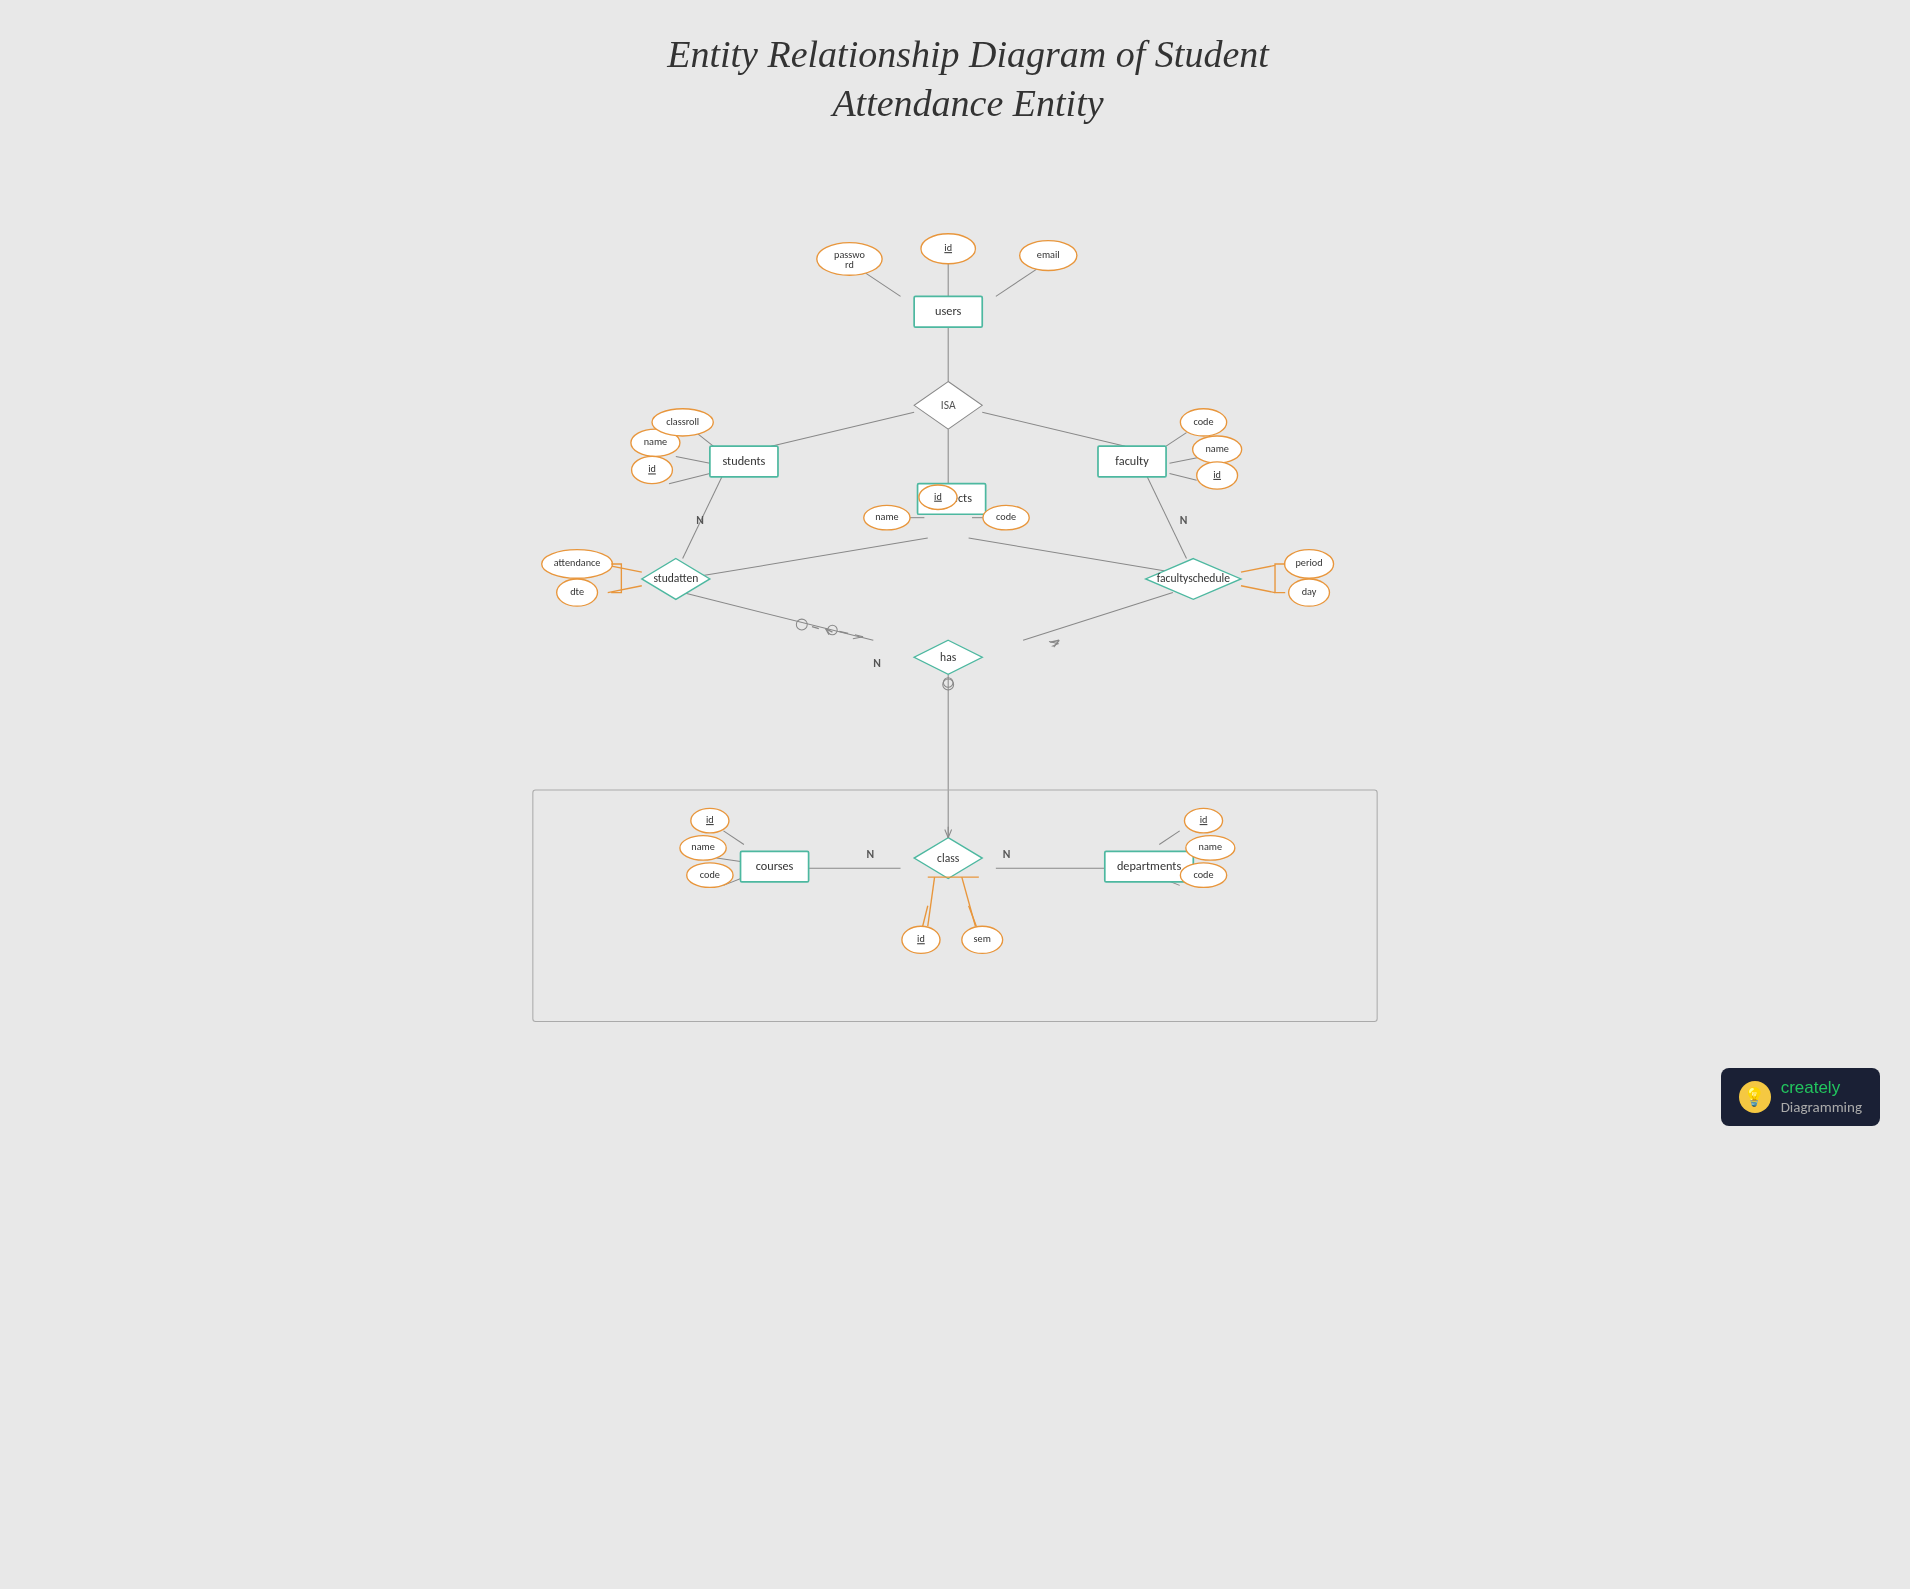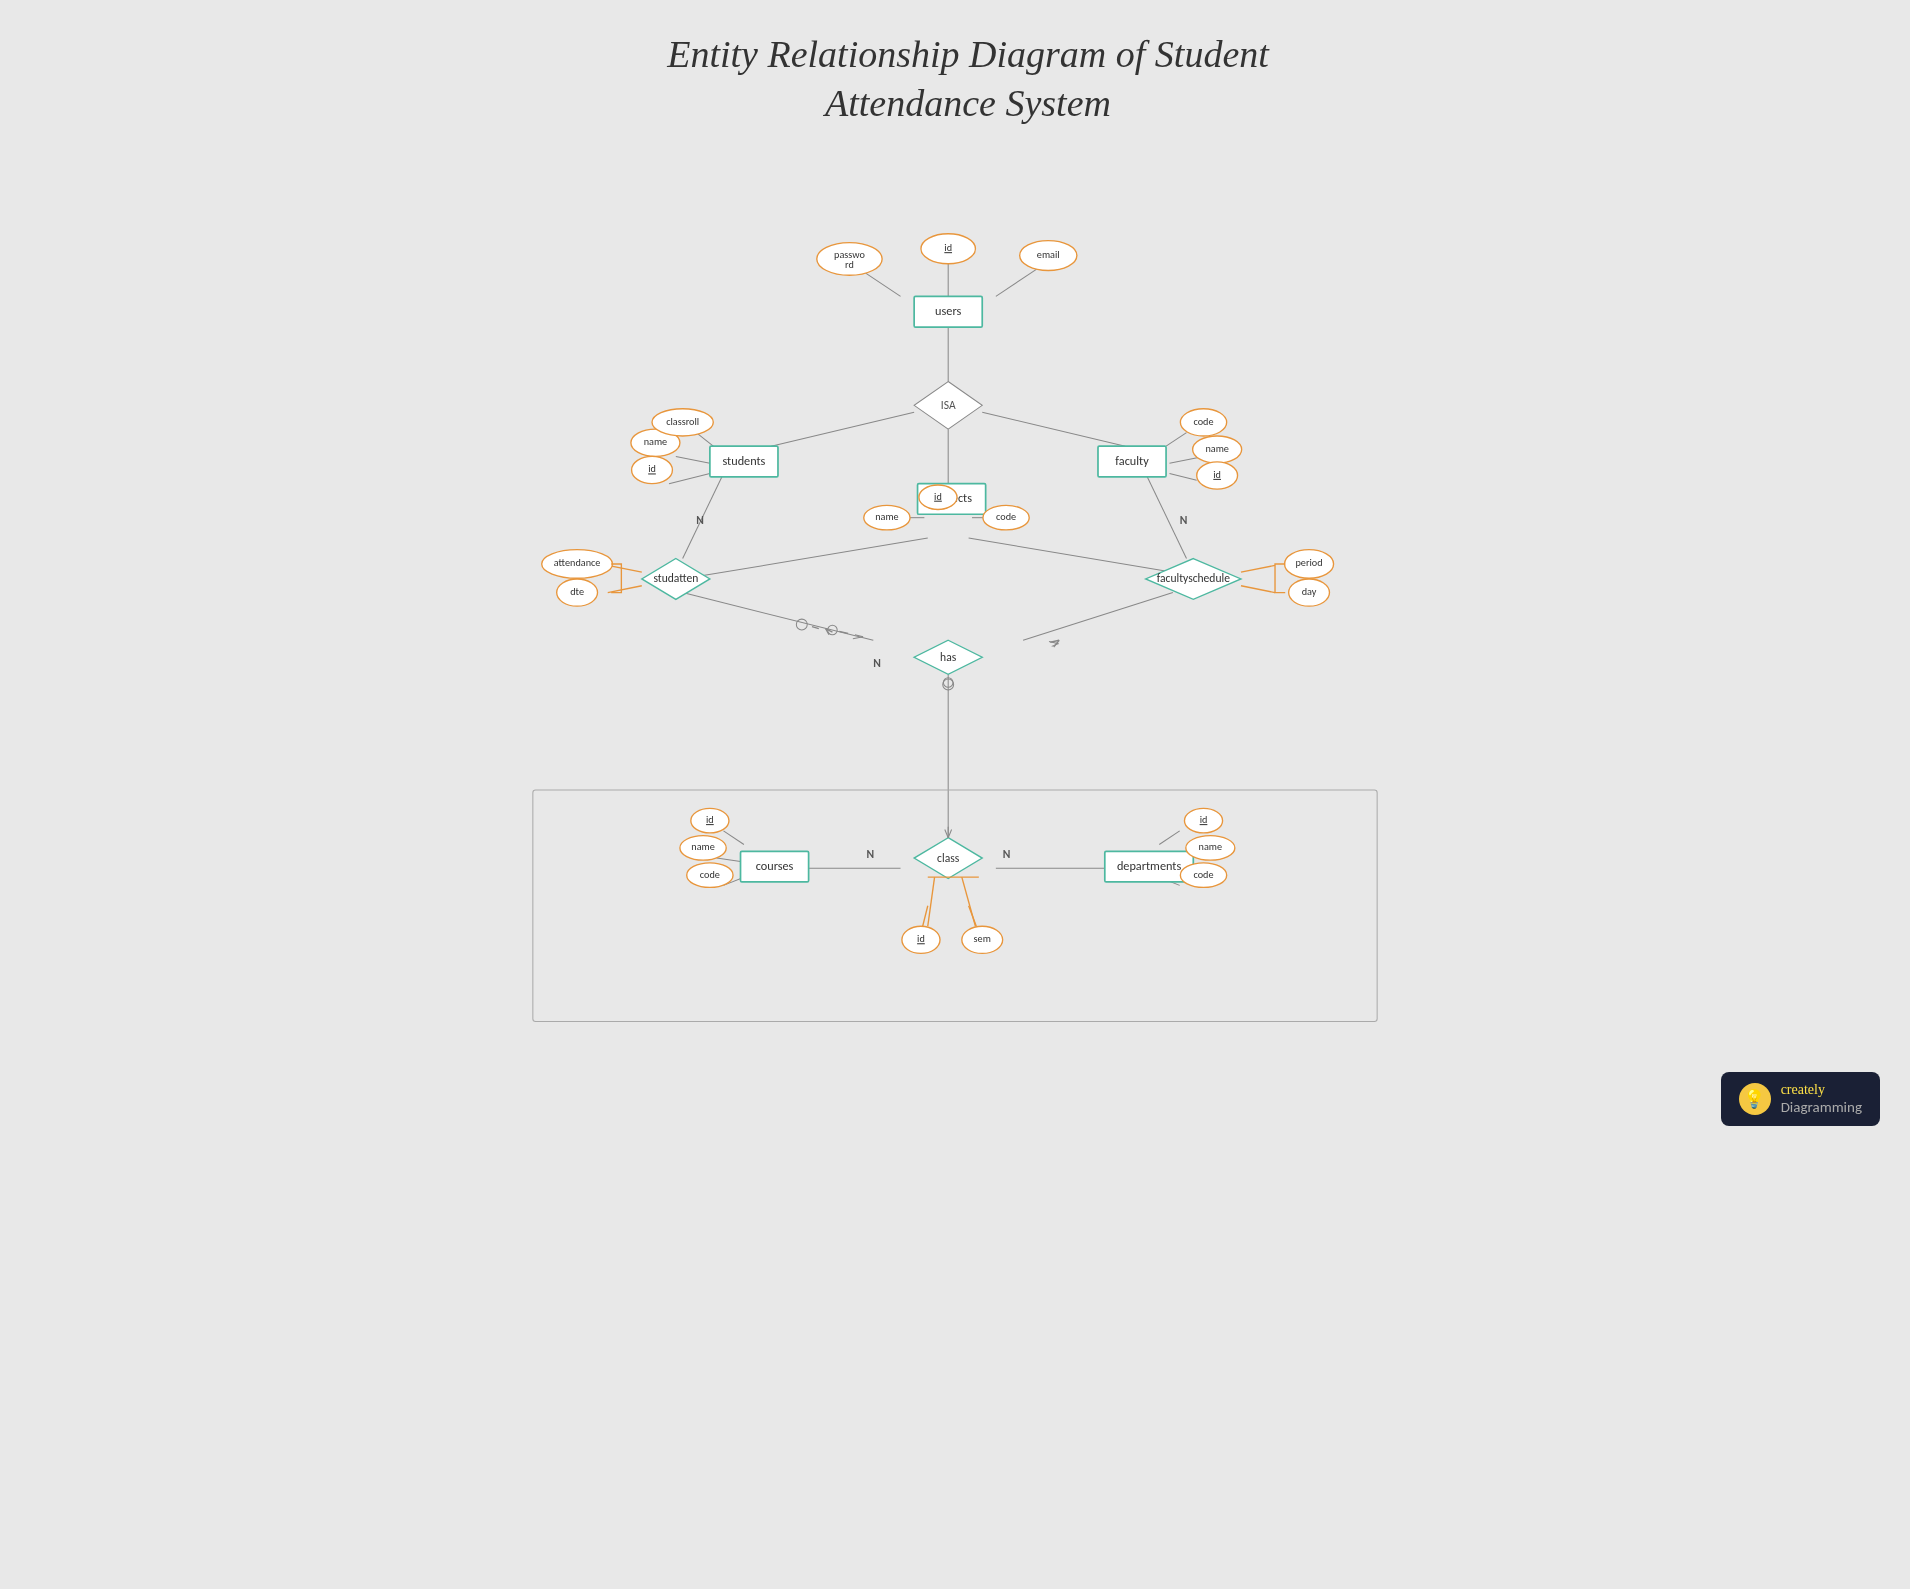--- a/index.html
+++ b/index.html
@@ -135,37 +135,37 @@
       width: 32px;
       height: 32px;
       background: #f5c842;
       border-radius: 50%;
       display: flex;
       align-items: center;
       justify-content: center;
       font-size: 18px;
     }
     .creately-text {
-      color: #fde047;
-      font-size: 14px;
-      font-family: Liberation Serif, serif;
+      color: #22c55e;
+      font-size: 17px;
+      font-family: Liberation Sans, sans-serif;
     }
     .creately-sub {
       color: #aaa;
       font-size: 15px;
       font-family: 'Calibri', sans-serif;
     }
   </style>
 </head>
 <body>
 
 <div class="main-container">
   <div class="title">
     <span>Entity Relationship Diagram of Student</span><br>
-    <span>Attendance System</span>
+    <span>Attendance Entity</span>
   </div>
 
   <div class="diagram-area">
     <svg viewBox="0 0 1600 1360" xmlns="http://www.w3.org/2000/svg">
 
       <line x1="790" y1="165" x2="790" y2="215" class="connector-line"></line>
 
       <line x1="660" y1="175" x2="720" y2="215" class="connector-line"></line>
 
       <line x1="920" y1="175" x2="860" y2="215" class="connector-line"></line>

